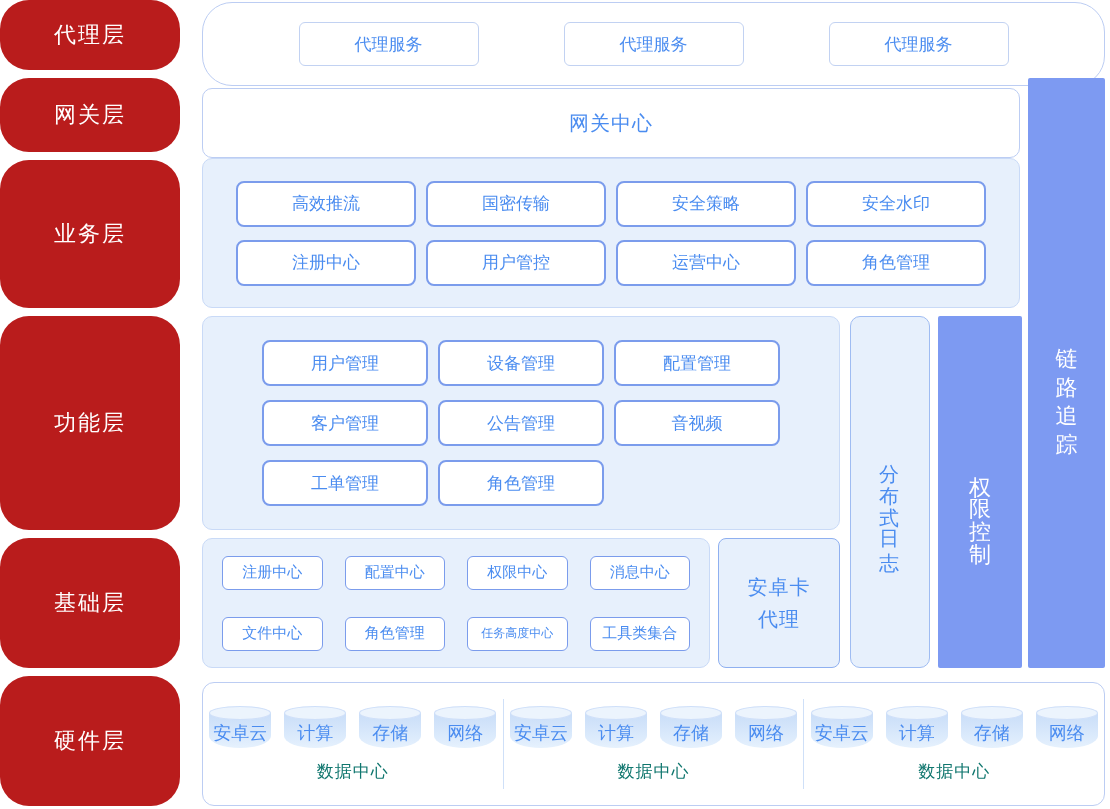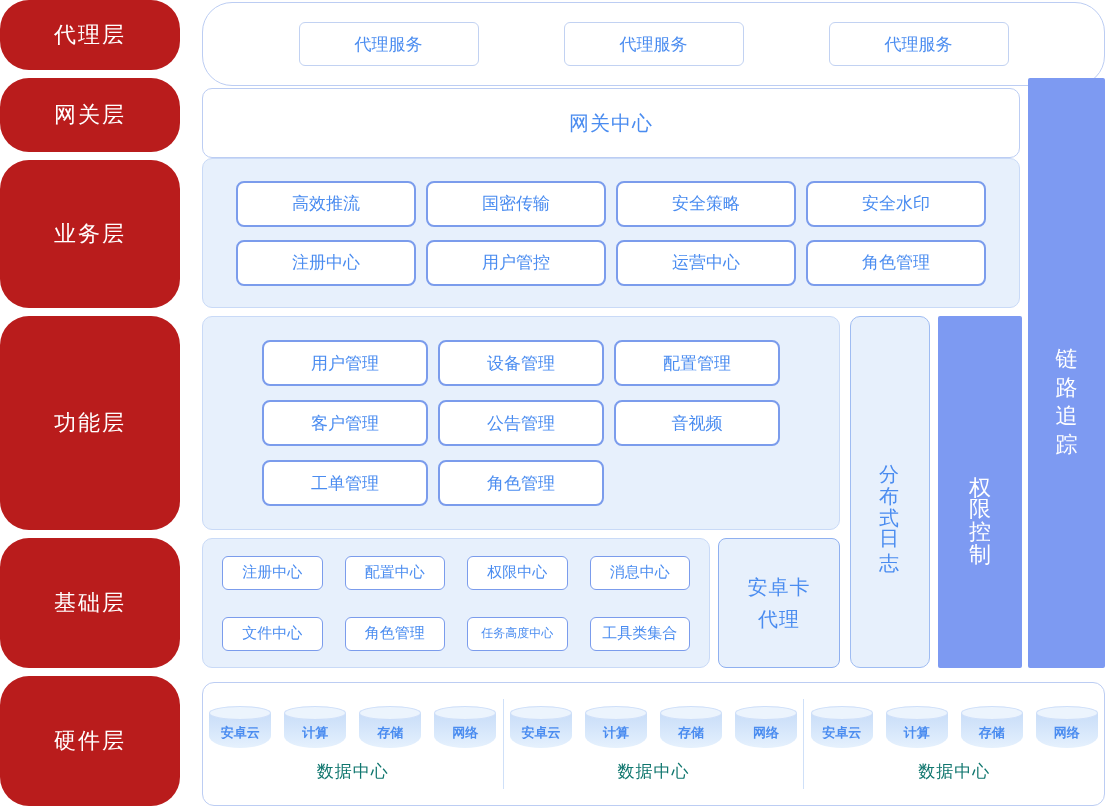--- a/index.html
+++ b/index.html
@@ -85,21 +85,21 @@
   .hw-cyl-row { display: flex; gap: 13px; }
   .hw-divider { width: 1px; background: #cfe0f8; margin: 16px 0; }
   .dc-label { color: #0f766e; font-size: 17px; font-weight: 500; letter-spacing: 1px; }
 
   .cyl { position: relative; width: 62px; height: 42px; }
   .cyl-body {
     position: absolute; top: 7px; left: 0; right: 0; bottom: 0;
     background: linear-gradient(180deg, #c9ddf8 0%, #dcebfc 70%, #e6f1fd 100%);
     border-radius: 0 0 50% 50% / 0 0 12px 12px;
     display: flex; align-items: center; justify-content: center;
-    color: #4a8cf0; font-size: 13px; padding-top: 5px; font-weight: bold;
+    color: #4a8cf0; font-size: 18px; padding-top: 5px;
   }
   .cyl-top {
     position: absolute; top: 0; left: 0; right: 0; height: 14px;
     background: #ecf4fd; border-radius: 50%;
     box-shadow: inset 0 0 0 1px rgba(170, 198, 243, 0.45);
   }
 </style>
 </head>
 <body>
 

